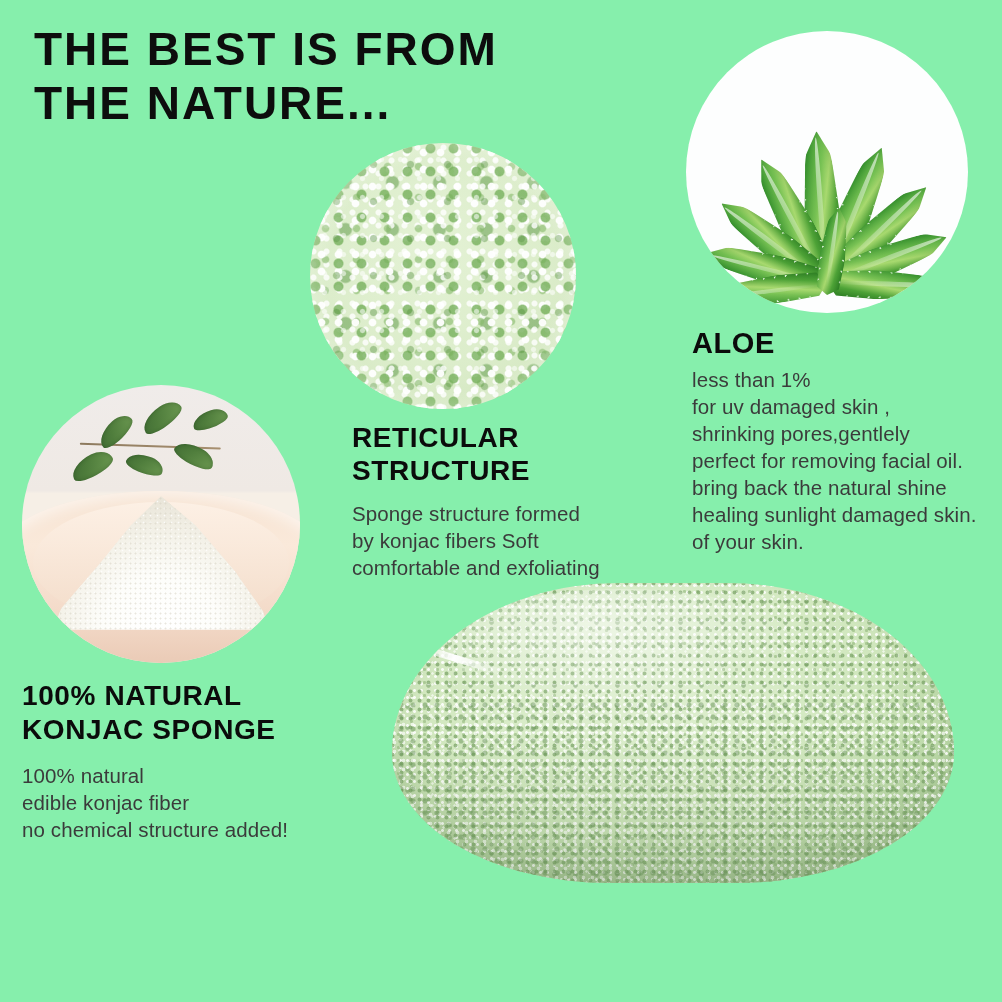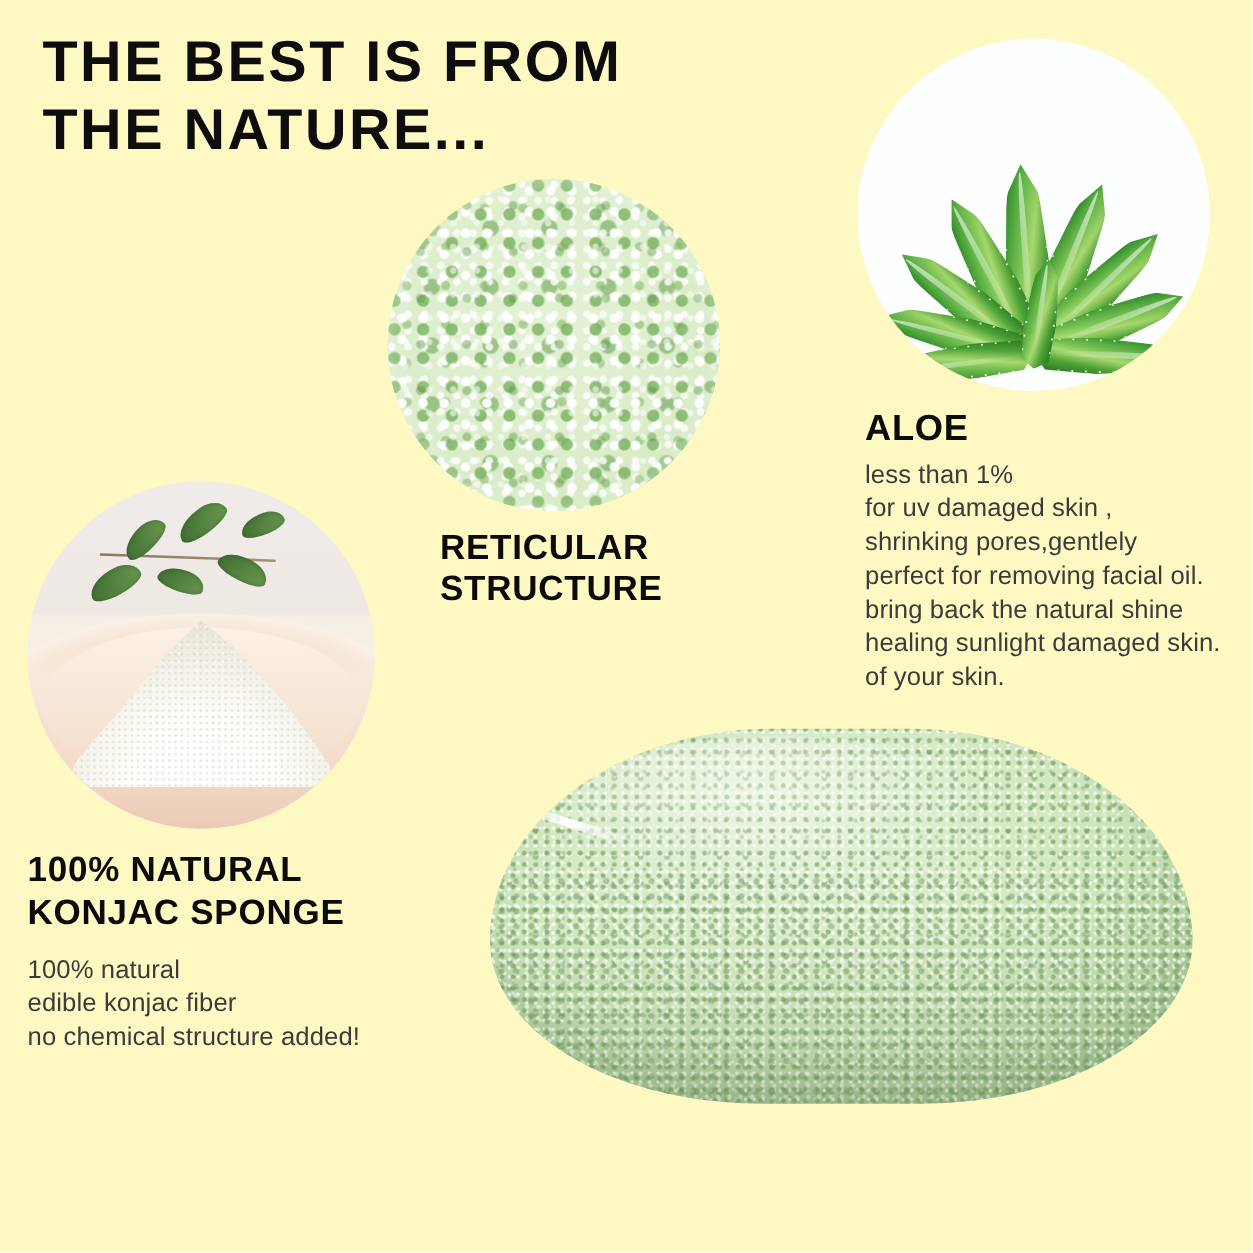--- a/index.html
+++ b/index.html
@@ -5,21 +5,21 @@
   html, body {
     margin: 0;
     padding: 0;
     background: #ffffff;
   }
   #poster {
     position: relative;
     width: 1002px;
     height: 1002px;
     overflow: hidden;
-    background: #fef9c3;
+    background: #86efac;
     font-family: "Liberation Sans", sans-serif;
     -webkit-font-smoothing: antialiased;
   }
 
   
   #headline {
     position: absolute;
     left: 34px;
     top: 22px;
     width: 560px;
@@ -311,20 +311,25 @@
 
   <div id="retic-photo">
     <div class="cells"></div>
     <div class="cells2"></div>
     <div class="vignette"></div>
   </div>
 
   <div class="sect-title" id="retic-title">
     <span class="tl">RETICULAR</span>
     <span class="tl">STRUCTURE</span>
+  </div>
+  <div class="sect-body" id="retic-body">
+    <span class="bl">Sponge structure formed</span>
+    <span class="bl">by konjac fibers Soft</span>
+    <span class="bl">comfortable and exfoliating</span>
   </div>
 
   <div id="powder-photo">
     <div class="sprig">
       <div class="stem"></div>
       <div class="leaf" style="left:2%;top:52%;transform:rotate(-22deg);"></div>
       <div class="leaf" style="left:18%;top:18%;transform:rotate(-38deg);width:40px;height:19px;"></div>
       <div class="leaf" style="left:34%;top:56%;transform:rotate(26deg);width:38px;height:18px;"></div>
       <div class="leaf" style="left:44%;top:6%;transform:rotate(-30deg);width:44px;height:20px;"></div>
       <div class="leaf" style="left:62%;top:50%;transform:rotate(34deg);width:42px;height:19px;"></div>

